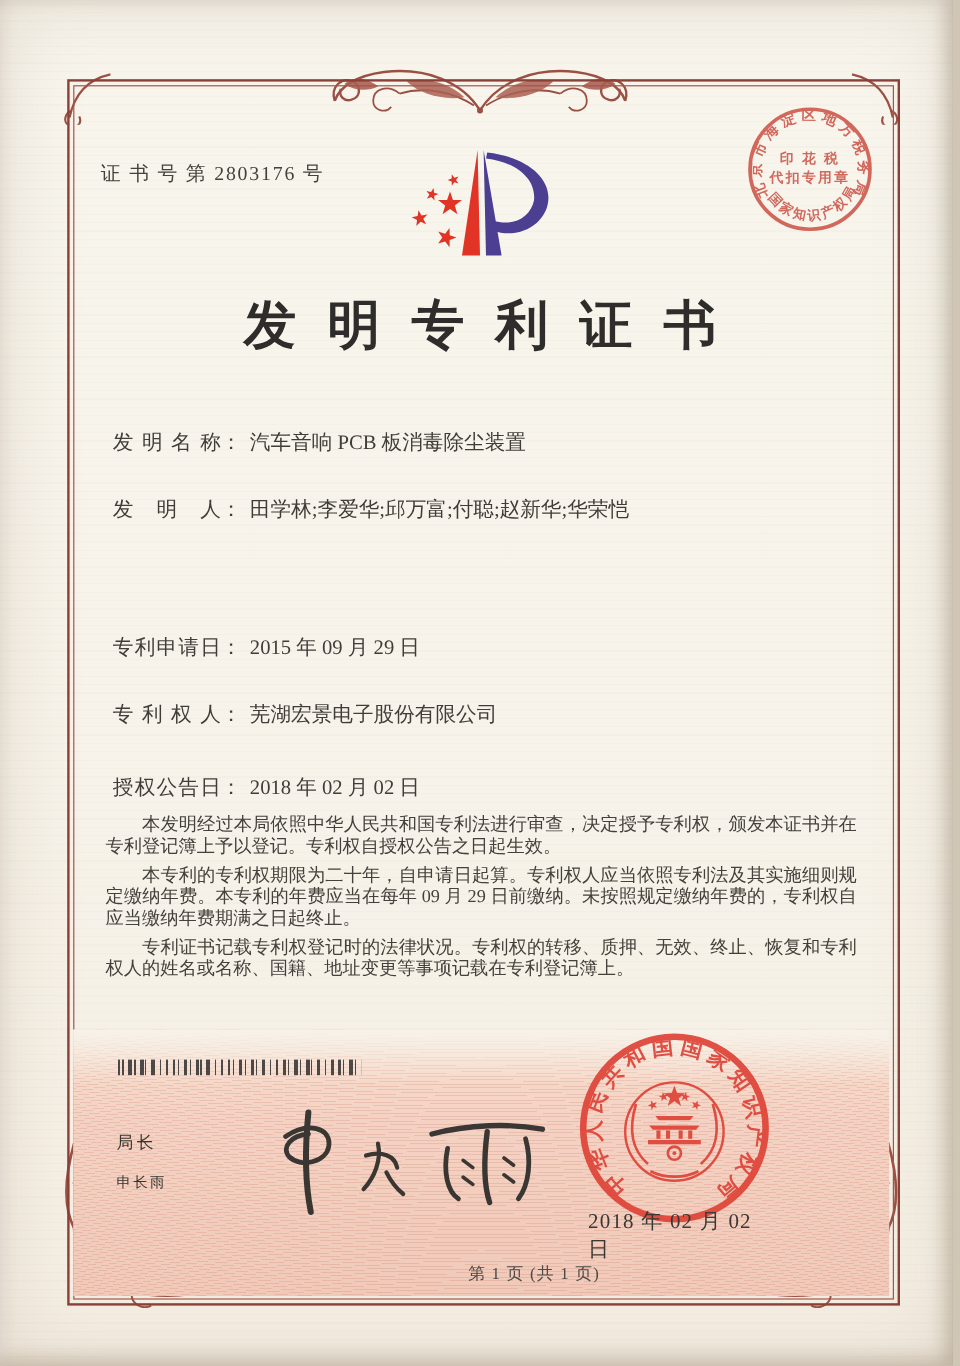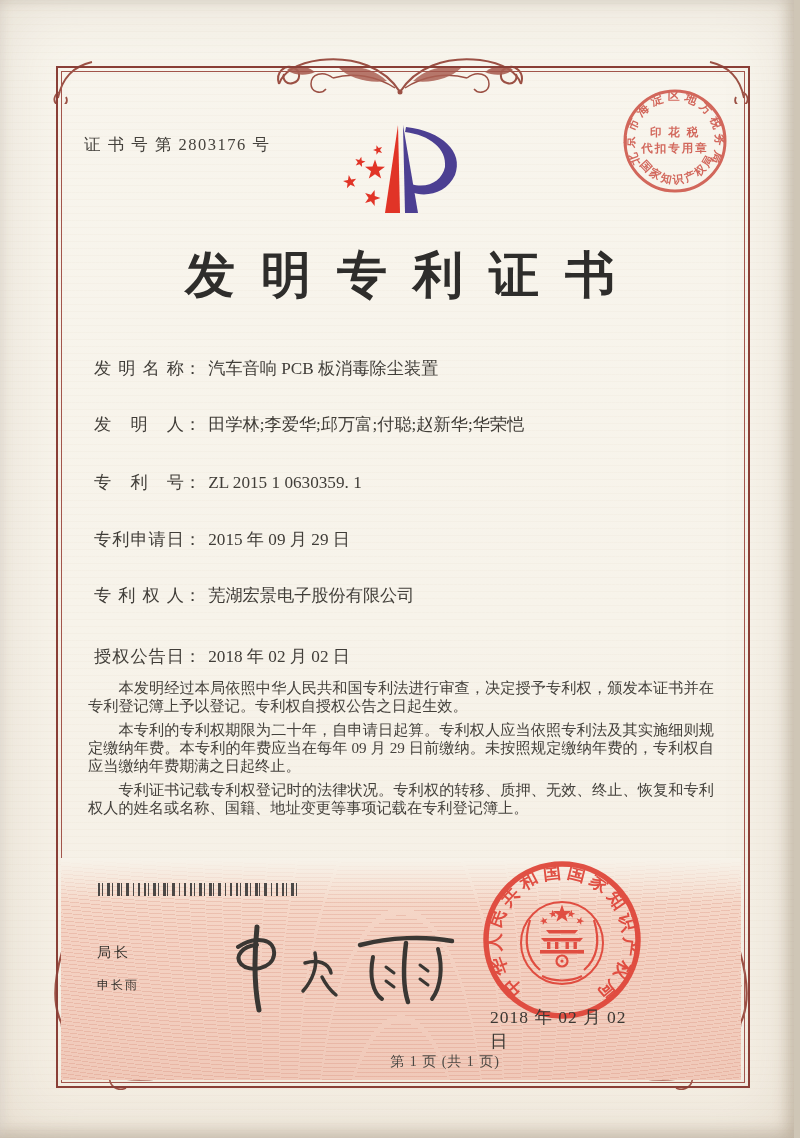--- a/index.html
+++ b/index.html
@@ -14,21 +14,21 @@
   .frame{position:absolute;left:56px;top:66px;width:690px;height:1018px;border:2.5px solid #8a3f37;}
   .frame-inner{position:absolute;left:3px;top:3px;right:3px;bottom:3px;border:1px solid #a2554b;}
   
   .pink-band{position:absolute;left:61px;top:858px;width:680px;height:222px;
     background:
       repeating-radial-gradient(140% 95% at 50% 235%, rgba(205,112,90,0.22) 0 1.4px, rgba(205,112,90,0) 1.4px 6px),
       linear-gradient(180deg,#f6decf 0%,#f4d2c3 35%,#f0c9b9 100%);}
   .pink-fade{position:absolute;top:0;left:0;right:0;height:46px;background:linear-gradient(180deg,#f7f3ea 0%,rgba(247,243,234,0) 100%);}
   .txt{position:absolute;color:#3c3a36;}
   .cert-no{left:84px;top:134px;font-size:16.5px;letter-spacing:1.5px;color:#45423d;}
-  .title{left:0;top:242px;width:800px;text-align:center;font-size:50px;font-weight:600;letter-spacing:26px;text-indent:26px;color:#2e2d2b;}
+  .title{left:0;top:242px;width:800px;text-align:center;font-size:44px;font-weight:600;letter-spacing:26px;text-indent:26px;color:#2e2d2b;}
   .field{left:94px;width:620px;font-size:17.2px;white-space:nowrap;color:#403d38;}
   .field .lab{display:inline-block;width:90px;text-align:justify;text-align-last:justify;}
   .field .val{margin-left:7px;}
   .f0{top:356px}.f1{top:412px}.f2{top:470px}.f3{top:527px}.f4{top:583px}.f5{top:644px}
   .body-text{left:88px;top:679px;width:626px;font-size:15.2px;line-height:18px;text-align:justify;color:#44413c;}
   .body-text p{margin:0 0 6px 0;text-indent:2em;}
   .footer{left:300px;top:1053px;width:200px;text-align:right;font-size:14px;letter-spacing:1px;color:#4c4944;}
   .director{left:97px;top:944px;font-size:14px;letter-spacing:3px;color:#37342f;}
   .director2{left:97px;top:977px;font-size:12px;letter-spacing:2px;color:#37342f;}
   .barcode{position:absolute;left:98px;top:883px;width:203px;height:13px;opacity:.85;
@@ -141,21 +141,20 @@
     <text class="stamp-arc"><textPath href="#stamp-top-arc" startOffset="2">北京市海淀区地方税务局</textPath></text>
     <text class="stamp-arc-b"><textPath href="#stamp-bot-arc" startOffset="3">国家知识产权局</textPath></text>
     <text class="stamp-center" x="57" y="52">印 花 税</text>
     <text class="stamp-center" x="57" y="68">代扣专用章</text>
   </svg>
 
   <div class="txt title">发明专利证书</div>
 
   <div class="txt field f0"><span class="lab">发明名称</span><span>：</span><span class="val">汽车音响 PCB 板消毒除尘装置</span></div>
   <div class="txt field f1"><span class="lab">发明人</span><span>：</span><span class="val">田学林;李爱华;邱万富;付聪;赵新华;华荣恺</span></div>
-  <div class="txt field f2"><span class="lab">专利号</span><span>：</span><span class="val">ZL 2015 1 0630359. 1</span></div>
   <div class="txt field f3"><span class="lab">专利申请日</span><span>：</span><span class="val">2015 年 09 月 29 日</span></div>
   <div class="txt field f4"><span class="lab">专利权人</span><span>：</span><span class="val">芜湖宏景电子股份有限公司</span></div>
   <div class="txt field f5"><span class="lab">授权公告日</span><span>：</span><span class="val">2018 年 02 月 02 日</span></div>
 
   <div class="txt body-text">
     <p>本发明经过本局依照中华人民共和国专利法进行审查，决定授予专利权，颁发本证书并在专利登记簿上予以登记。专利权自授权公告之日起生效。</p>
     <p>本专利的专利权期限为二十年，自申请日起算。专利权人应当依照专利法及其实施细则规定缴纳年费。本专利的年费应当在每年 09 月 29 日前缴纳。未按照规定缴纳年费的，专利权自应当缴纳年费期满之日起终止。</p>
     <p>专利证书记载专利权登记时的法律状况。专利权的转移、质押、无效、终止、恢复和专利权人的姓名或名称、国籍、地址变更等事项记载在专利登记簿上。</p>
   </div>
 

